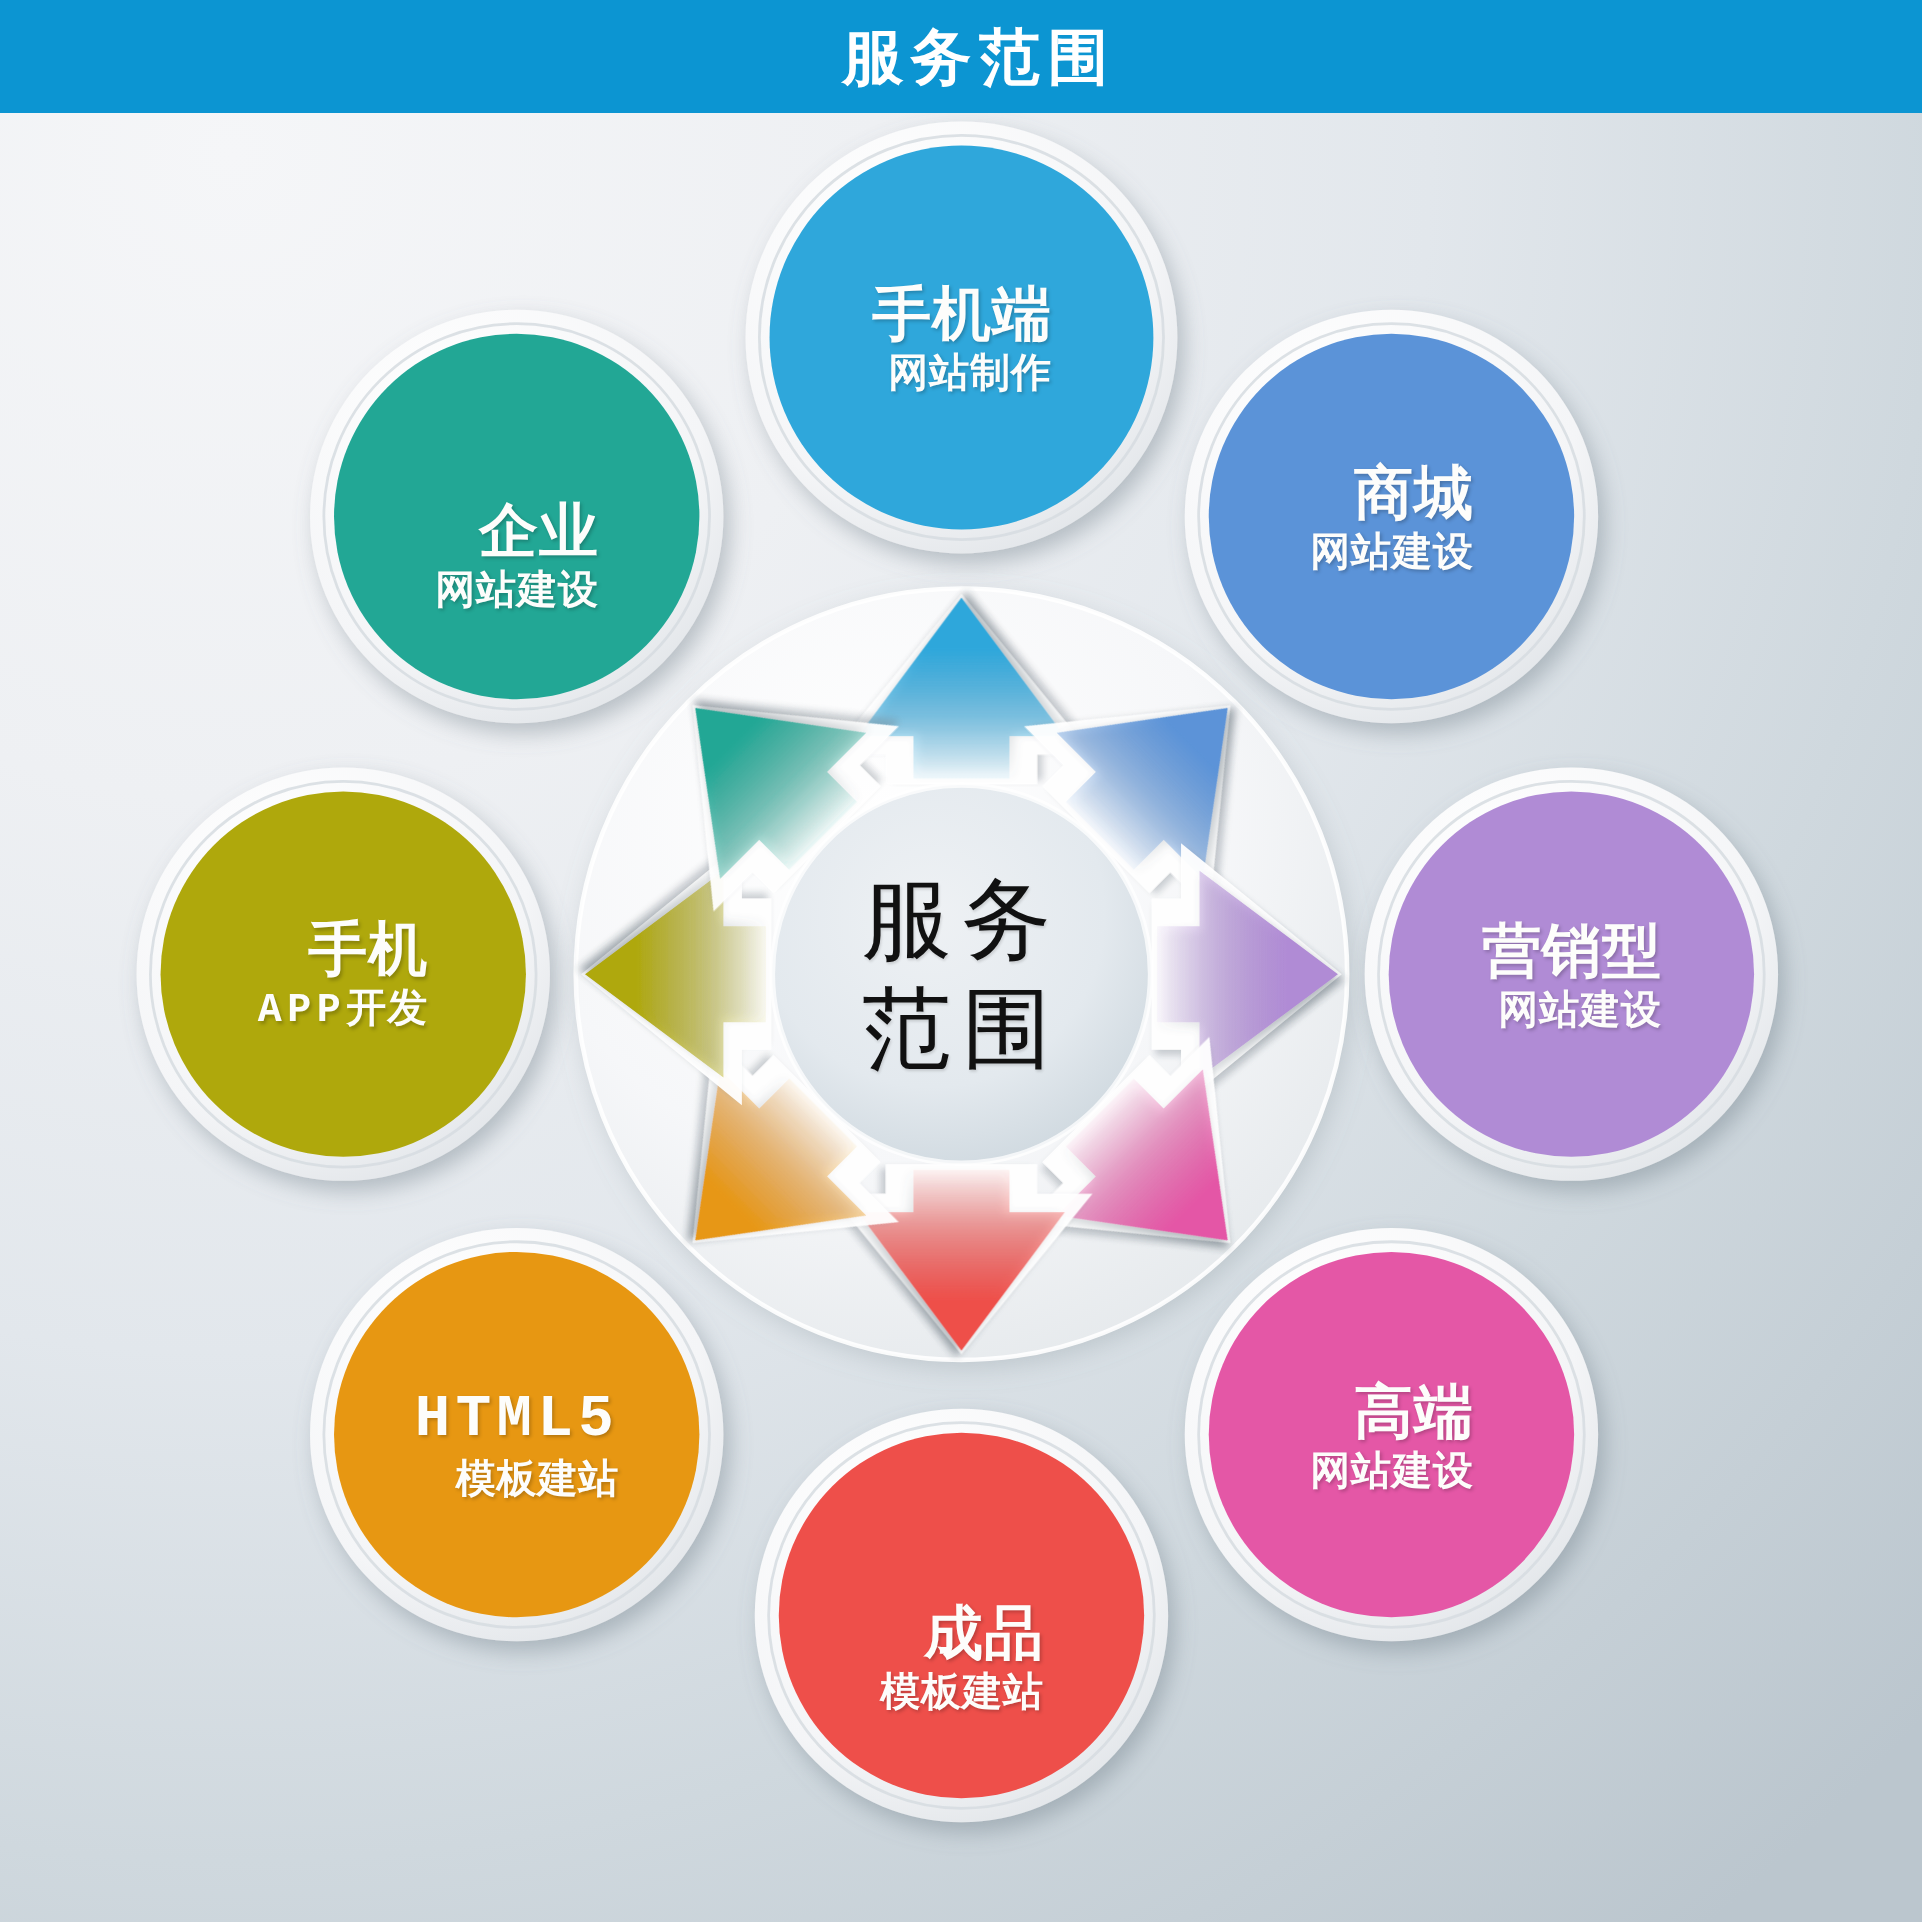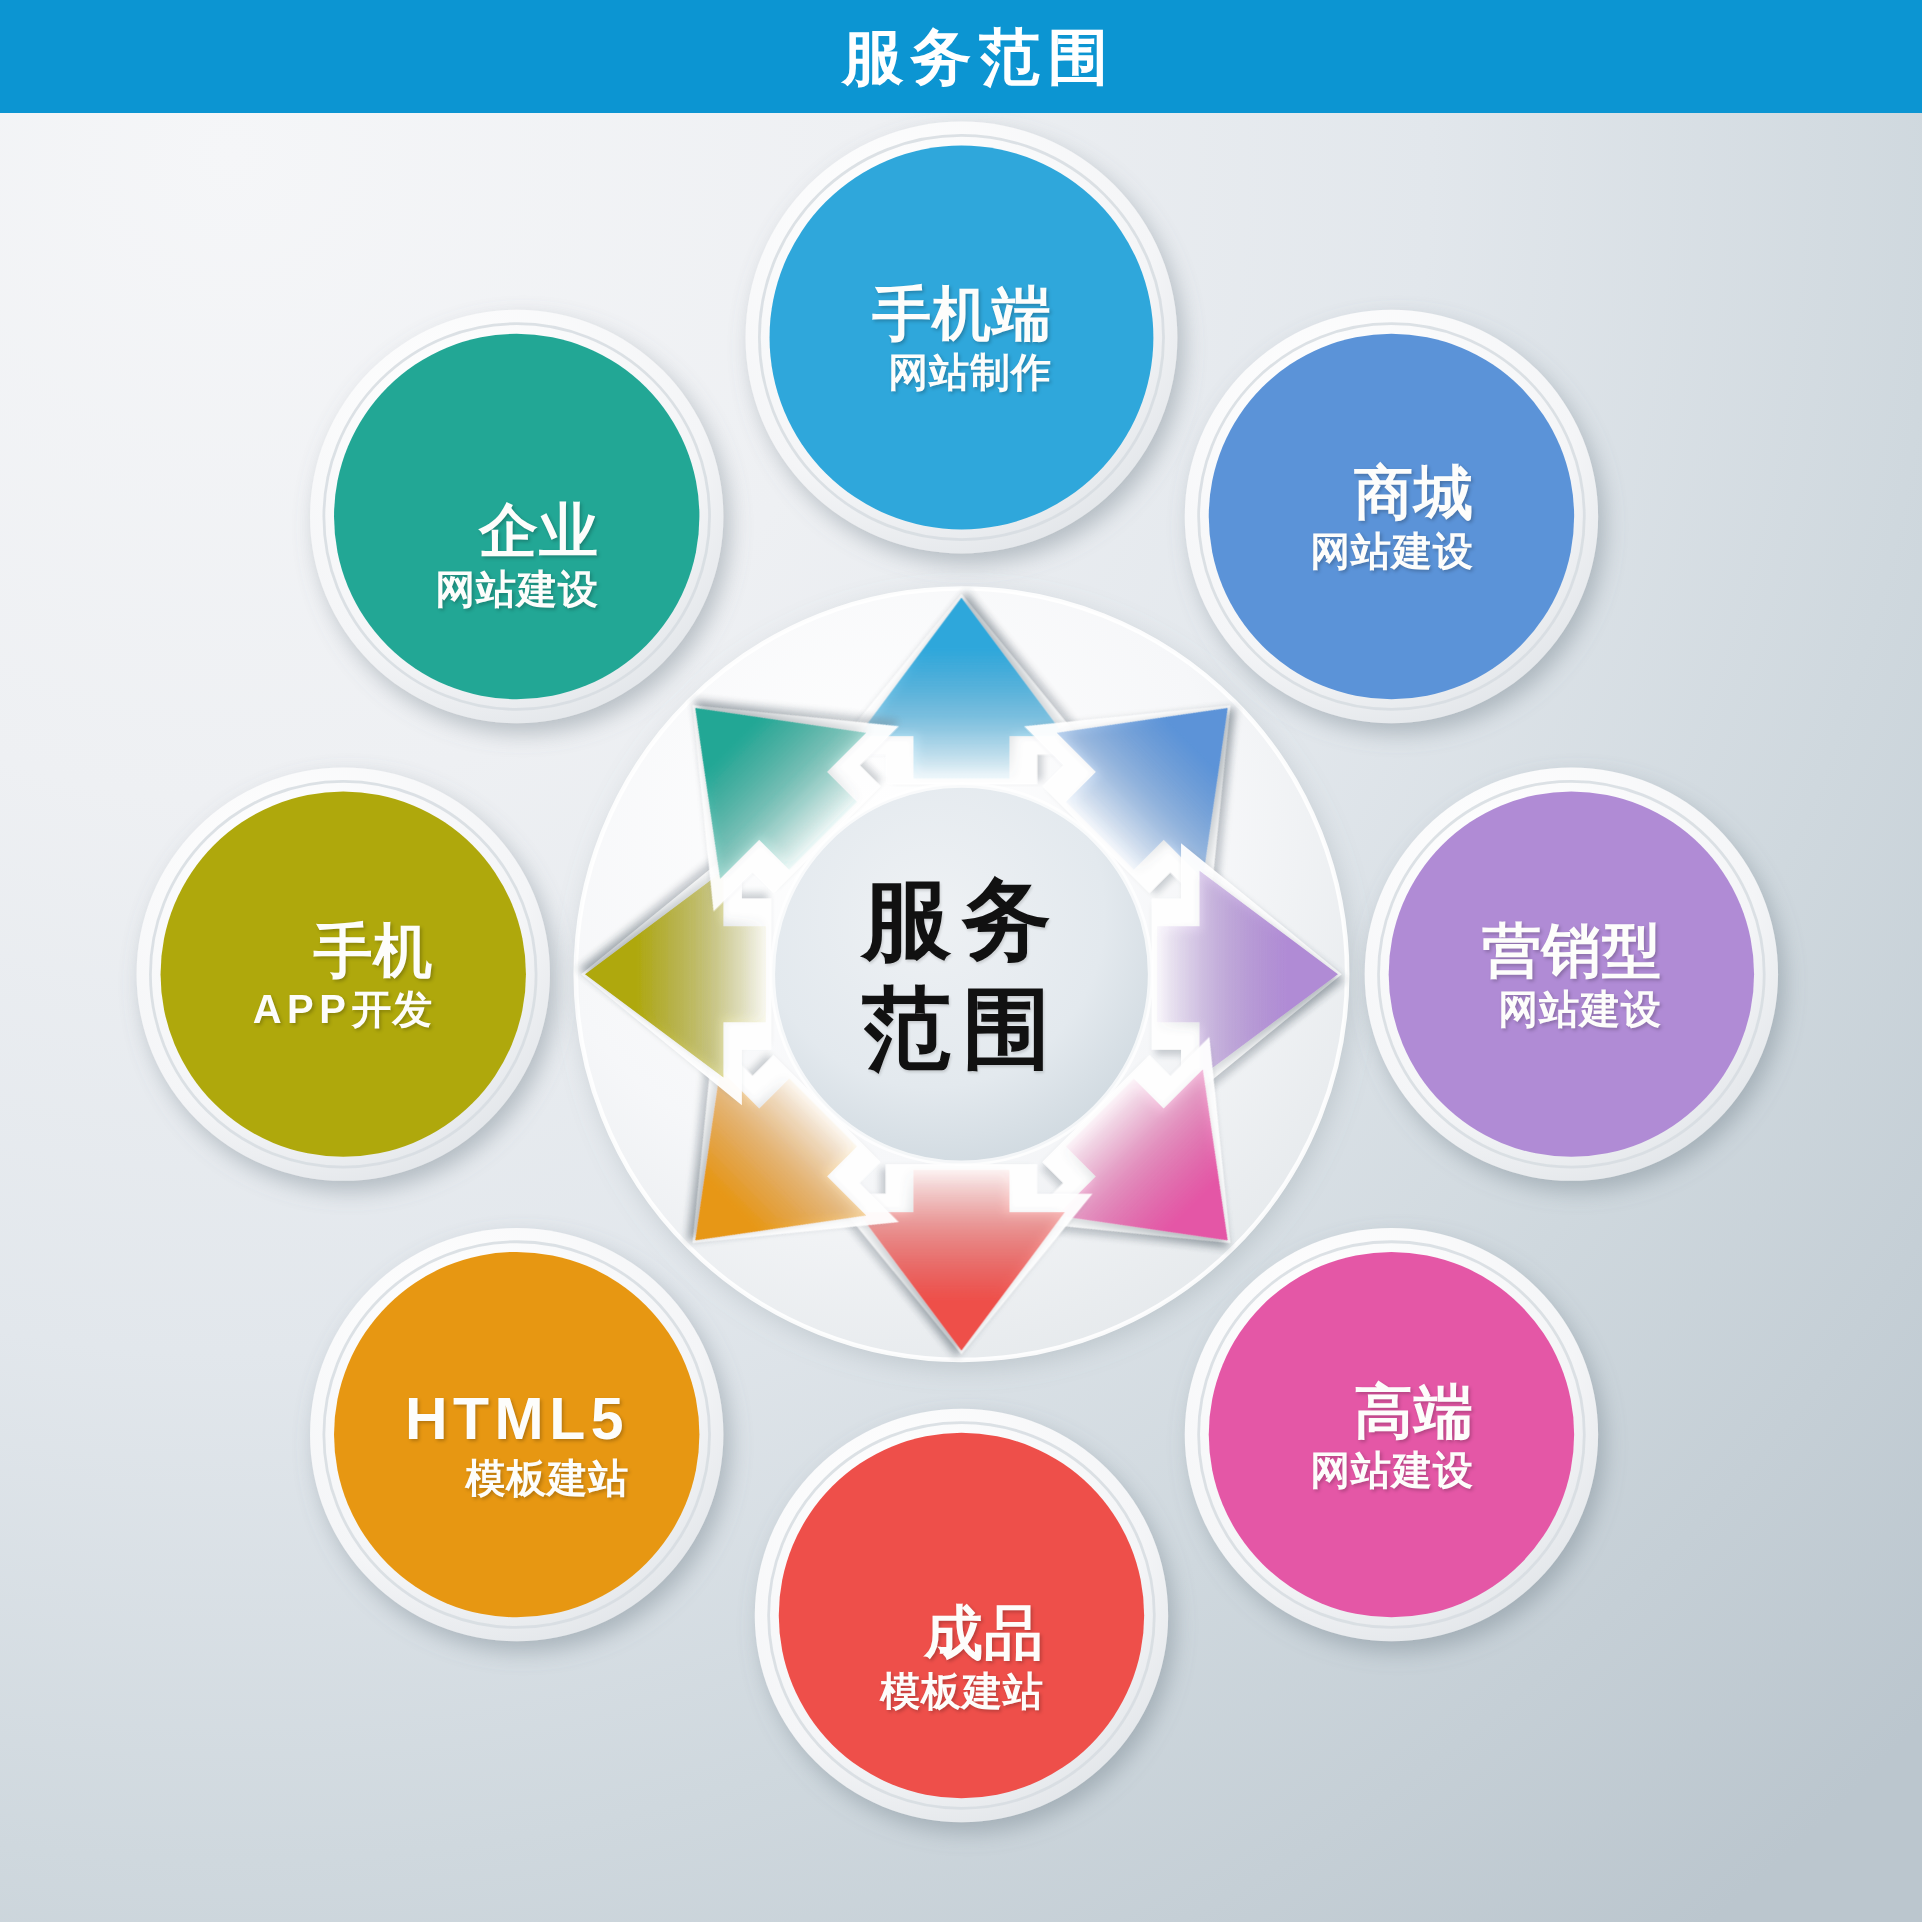--- a/index.html
+++ b/index.html
@@ -68,32 +68,32 @@
     pointer-events: none;
     white-space: nowrap;
   }
   .node-label .l1, .node-label .l2 { display: block; }
   .node-label.cjk { font-size: 59px; }
   .node-label.cjk .l1 { font-size: 59px; }
   .node-label.cjk .l2 { font-size: 40px; }
 
   
   .node-label .latin {
-    font-family: Liberation Sans, sans-serif;
+    font-family: Liberation Mono, monospace;
     letter-spacing: 5.5px;
     margin-top: 16px;
   }
 
   
   #hub-label {
     position: absolute;
     transform: translate(-50%, -50%);
     text-align: left;
     color: #111111;
-    font-weight: bold;
+    font-weight: normal;
     font-size: 89px;
     line-height: 1.22;
     letter-spacing: 11px;
     font-family: "DejaVu Serif", "Liberation Serif", serif;
     text-shadow: 0.9px 1.8px 2.8px rgba(0,0,0,0.14);
     pointer-events: none;
     white-space: nowrap;
   }
   #hub-label span { display: block; }
 </style>

